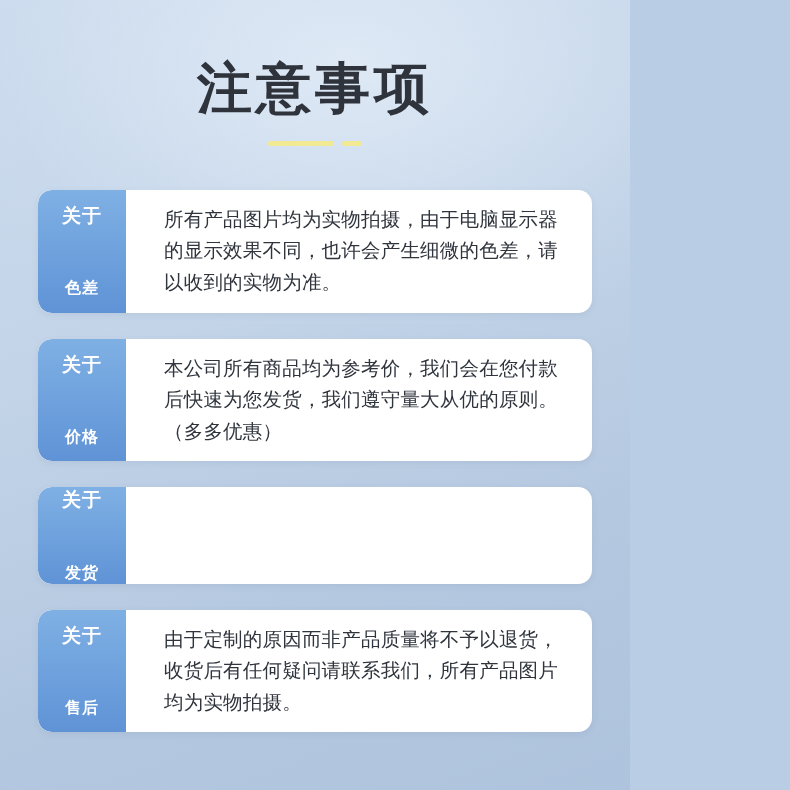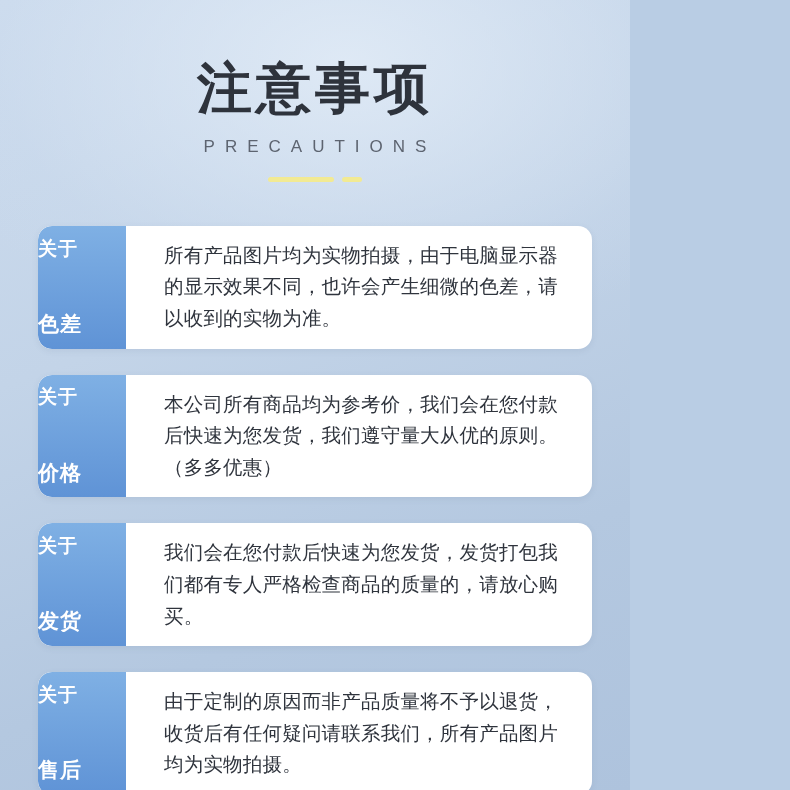--- a/index.html
+++ b/index.html
@@ -89,50 +89,50 @@
     background: #ffffff;
     box-shadow: 0 2px 6px rgba(80,100,130,0.10);
     overflow: hidden;
   }
   .tag {
     flex: 0 0 88px;
     background: linear-gradient(180deg, #7fb0e4 0%, #5f93d6 100%);
     color: #ffffff;
     display: flex;
     flex-direction: column;
+    align-items: center;
     justify-content: center;
     font-size: 20px;
     font-weight: bold;
     letter-spacing: 1px;
     line-height: 1.38;
     border-radius: 14px 0 0 14px;
     gap: 48px;
   }
   .tag .tag-top { font-size: 19px; }
-  .tag .tag-bottom { font-size: 21px; }
+  .tag .tag-bottom { font-size: 16px; }
   .body-text {
     flex: 1 1 auto;
     display: flex;
     align-items: center;
     padding: 14px 26px 14px 22px;
     font-size: 19.5px;
     line-height: 1.62;
     color: #2f343d;
     letter-spacing: 0.2px;
     margin-left: 16px;
   }
 </style>
 </head>
 <body>
 
 <div class="page">
 
   <div class="header">
     <div class="title">注意事项</div>
-    <div class="subtitle">PRECAUTIONS</div>
     <div class="divider">
       <span class="seg-long"></span>
       <span class="seg-short"></span>
     </div>
   </div>
 
   <div class="items">
 
     <div class="item">
       <div class="tag">
@@ -148,21 +148,20 @@
         <span class="tag-bottom">价格</span>
       </div>
       <div class="body-text">本公司所有商品均为参考价，我们会在您付款后快速为您发货，我们遵守量大从优的原则。（多多优惠）</div>
     </div>
 
     <div class="item">
       <div class="tag">
         <span class="tag-top">关于</span>
         <span class="tag-bottom">发货</span>
       </div>
-      <div class="body-text">我们会在您付款后快速为您发货，发货打包我们都有专人严格检查商品的质量的，请放心购买。</div>
     </div>
 
     <div class="item">
       <div class="tag">
         <span class="tag-top">关于</span>
         <span class="tag-bottom">售后</span>
       </div>
       <div class="body-text">由于定制的原因而非产品质量将不予以退货，收货后有任何疑问请联系我们，所有产品图片均为实物拍摄。</div>
     </div>
 

